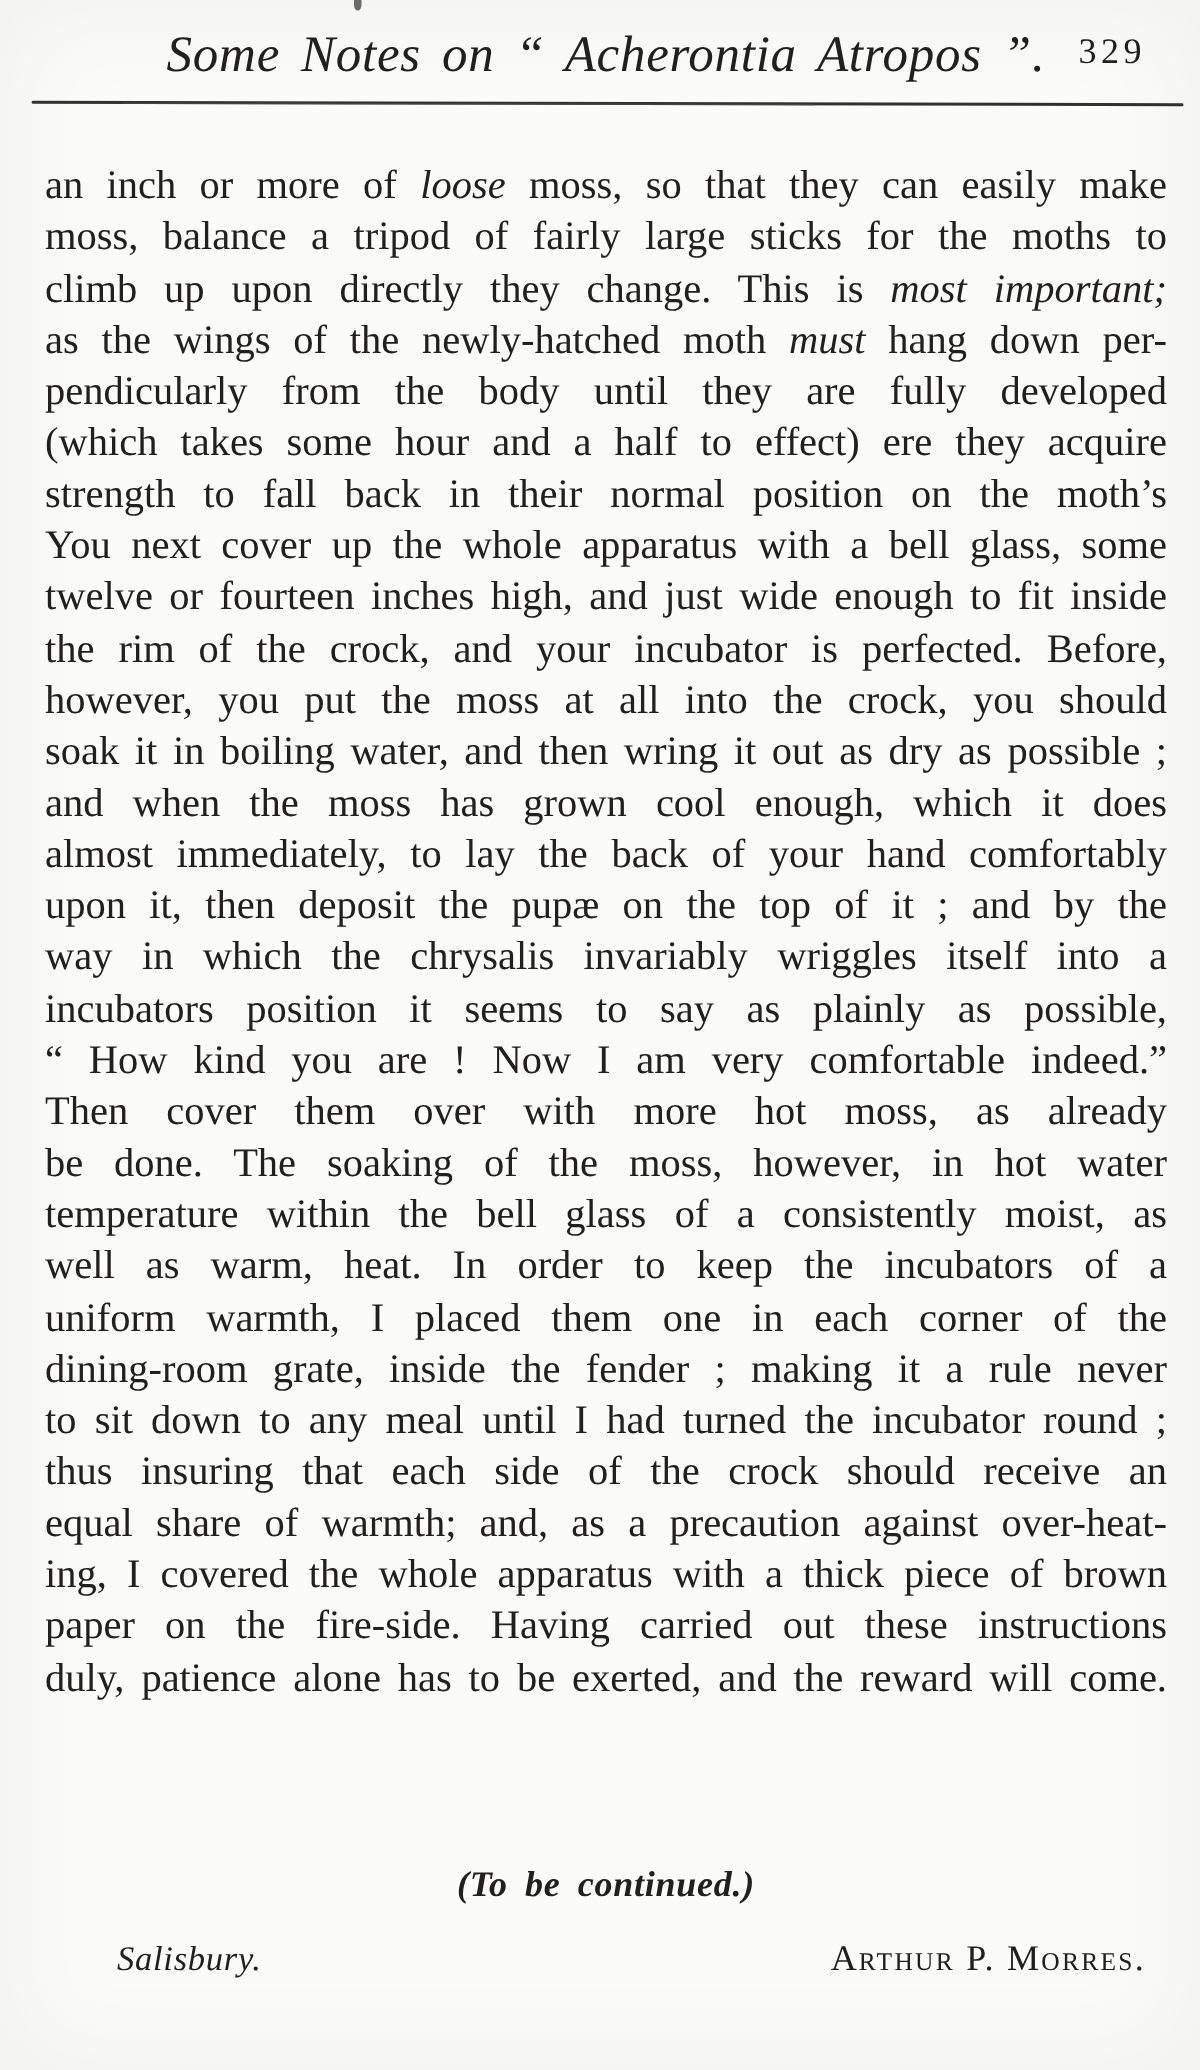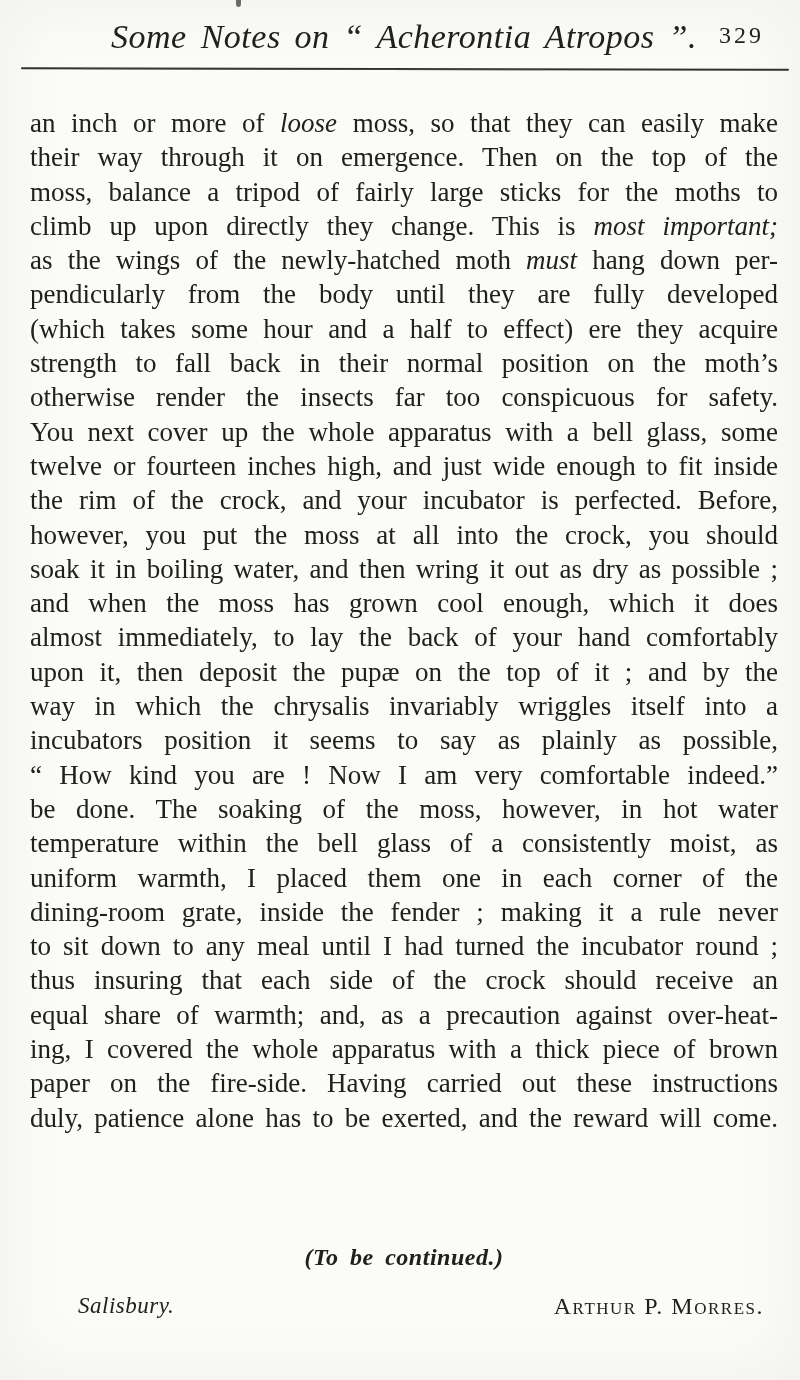--- a/index.html
+++ b/index.html
@@ -137,41 +137,41 @@
 
   <header class="running-head">
     <div class="head-title">Some Notes on “ Acherontia Atropos ”.</div>
     <div class="page-number">329</div>
   </header>
 
   <div class="rule"></div>
 
   <main class="body-text">
       <div class="text-line"><span>an inch or more of </span><em>loose</em><span> moss, so that they can easily make</span></div>
-      <div class="text-line"><span>their way through it on emergence. Then on the top of the</span></div>
       <div class="text-line"><span>moss, balance a tripod of fairly large sticks for the moths to</span></div>
       <div class="text-line"><span>climb up upon directly they change. This is </span><em>most important;</em></div>
       <div class="text-line"><span>as the wings of the newly-hatched moth </span><em>must</em><span> hang down per-</span></div>
       <div class="text-line"><span>pendicularly from the body until they are fully developed</span></div>
       <div class="text-line"><span>(which takes some hour and a half to effect) ere they acquire</span></div>
       <div class="text-line"><span>strength to fall back in their normal position on the moth’s</span></div>
-      <div class="text-line"><span>otherwise render the insects far too conspicuous for safety.</span></div>
       <div class="text-line"><span>You next cover up the whole apparatus with a bell glass, some</span></div>
       <div class="text-line"><span>twelve or fourteen inches high, and just wide enough to fit inside</span></div>
       <div class="text-line"><span>the rim of the crock, and your incubator is perfected. Before,</span></div>
       <div class="text-line"><span>however, you put the moss at all into the crock, you should</span></div>
       <div class="text-line"><span>soak it in boiling water, and then wring it out as dry as possible ;</span></div>
       <div class="text-line"><span>and when the moss has grown cool enough, which it does</span></div>
       <div class="text-line"><span>almost immediately, to lay the back of your hand comfortably</span></div>
       <div class="text-line"><span>upon it, then deposit the pupæ on the top of it ; and by the</span></div>
       <div class="text-line"><span>way in which the chrysalis invariably wriggles itself into a</span></div>
       <div class="text-line"><span>incubators position it seems to say as plainly as possible,</span></div>
       <div class="text-line"><span>“ How kind you are ! Now I am very comfortable indeed.”</span></div>
+      <div class="text-line"><span>Then cover them over with more hot moss, as already</span></div>
       <div class="text-line"><span>be done. The soaking of the moss, however, in hot water</span></div>
       <div class="text-line"><span>temperature within the bell glass of a consistently moist, as</span></div>
+      <div class="text-line"><span>well as warm, heat. In order to keep the incubators of a</span></div>
       <div class="text-line"><span>uniform warmth, I placed them one in each corner of the</span></div>
       <div class="text-line"><span>dining-room grate, inside the fender ; making it a rule never</span></div>
       <div class="text-line"><span>to sit down to any meal until I had turned the incubator round ;</span></div>
       <div class="text-line"><span>thus insuring that each side of the crock should receive an</span></div>
       <div class="text-line"><span>equal share of warmth; and, as a precaution against over-heat-</span></div>
       <div class="text-line"><span>ing, I covered the whole apparatus with a thick piece of brown</span></div>
       <div class="text-line"><span>paper on the fire-side. Having carried out these instructions</span></div>
       <div class="text-line"><span>duly, patience alone has to be exerted, and the reward will come.</span></div>
     </main>
 

